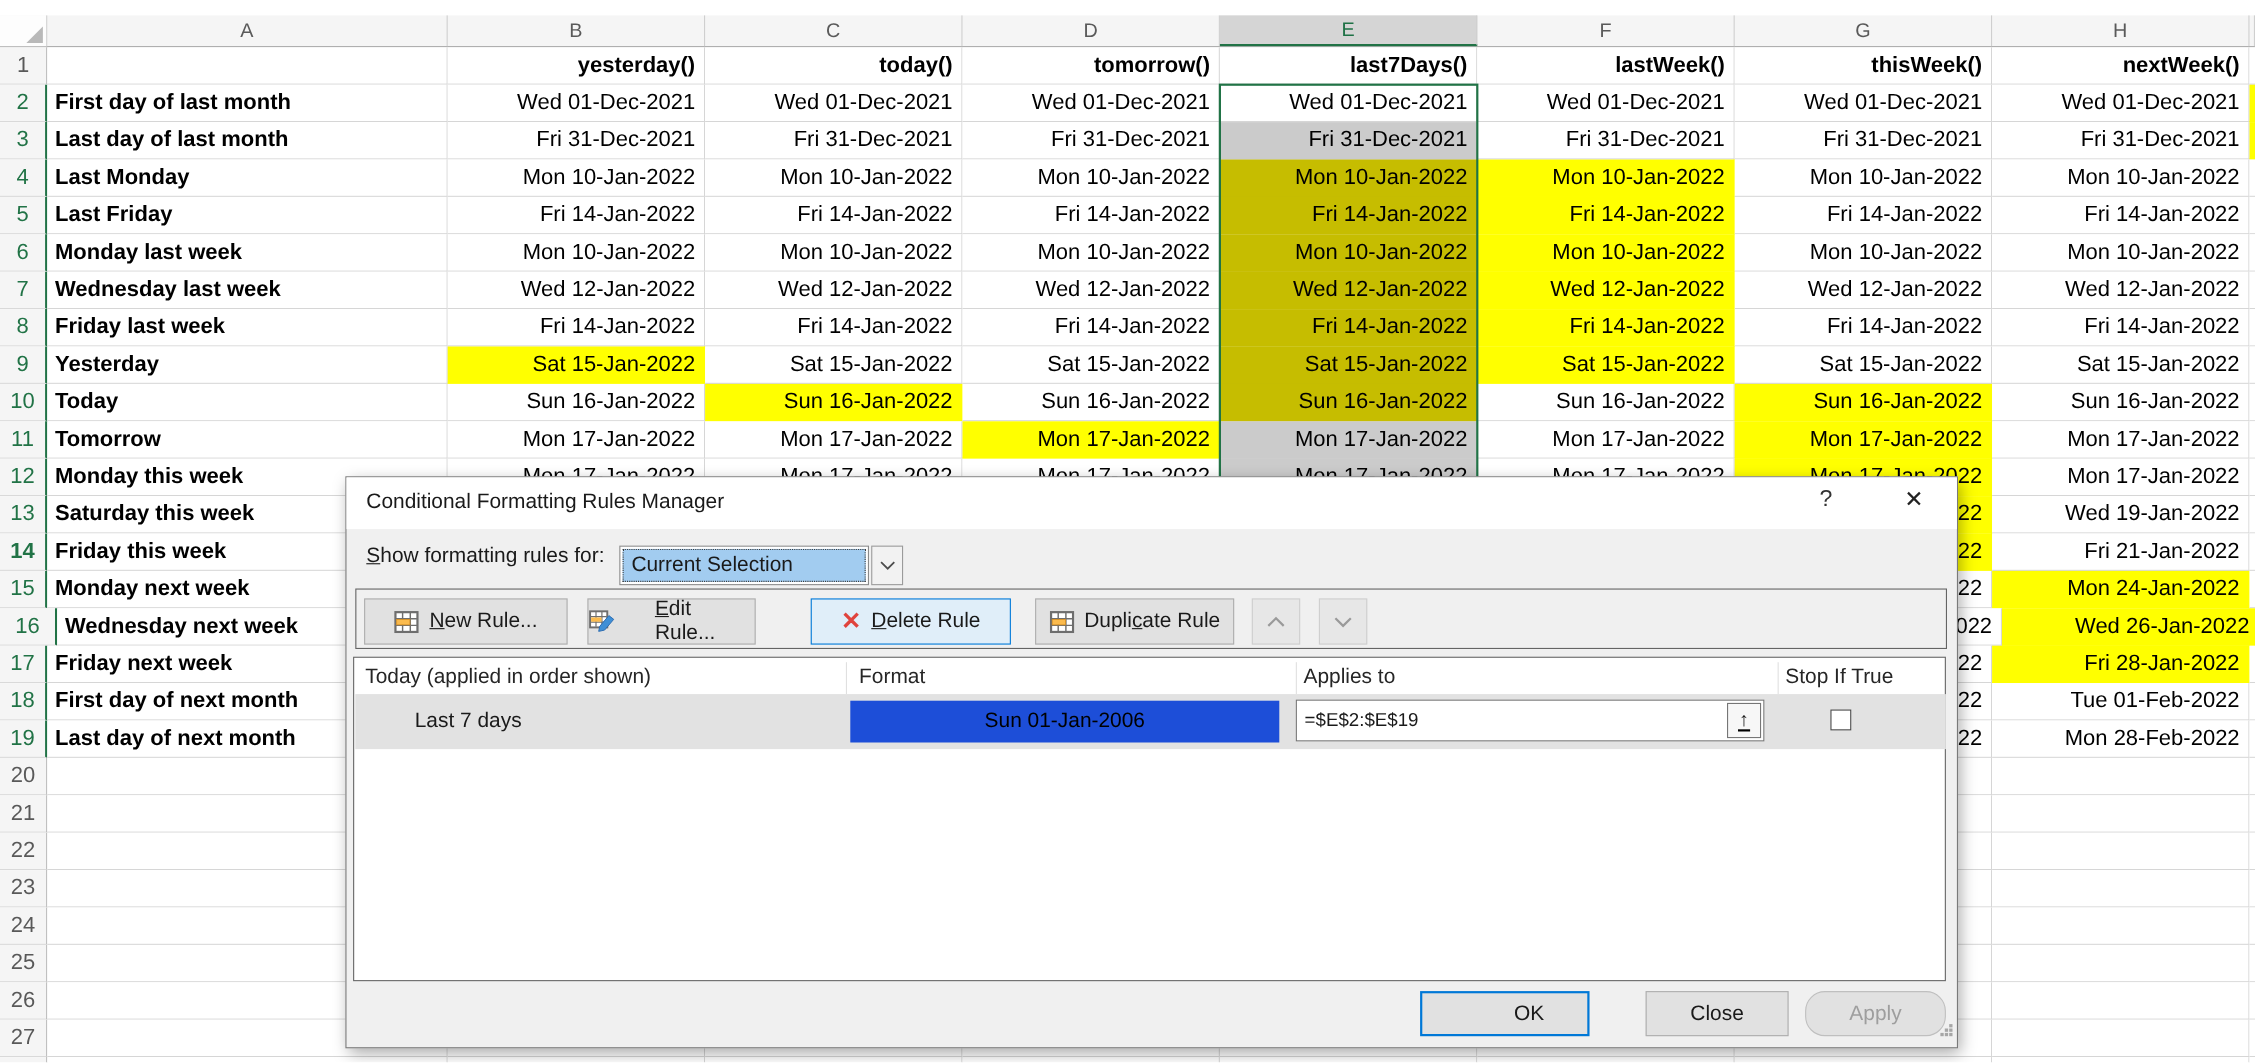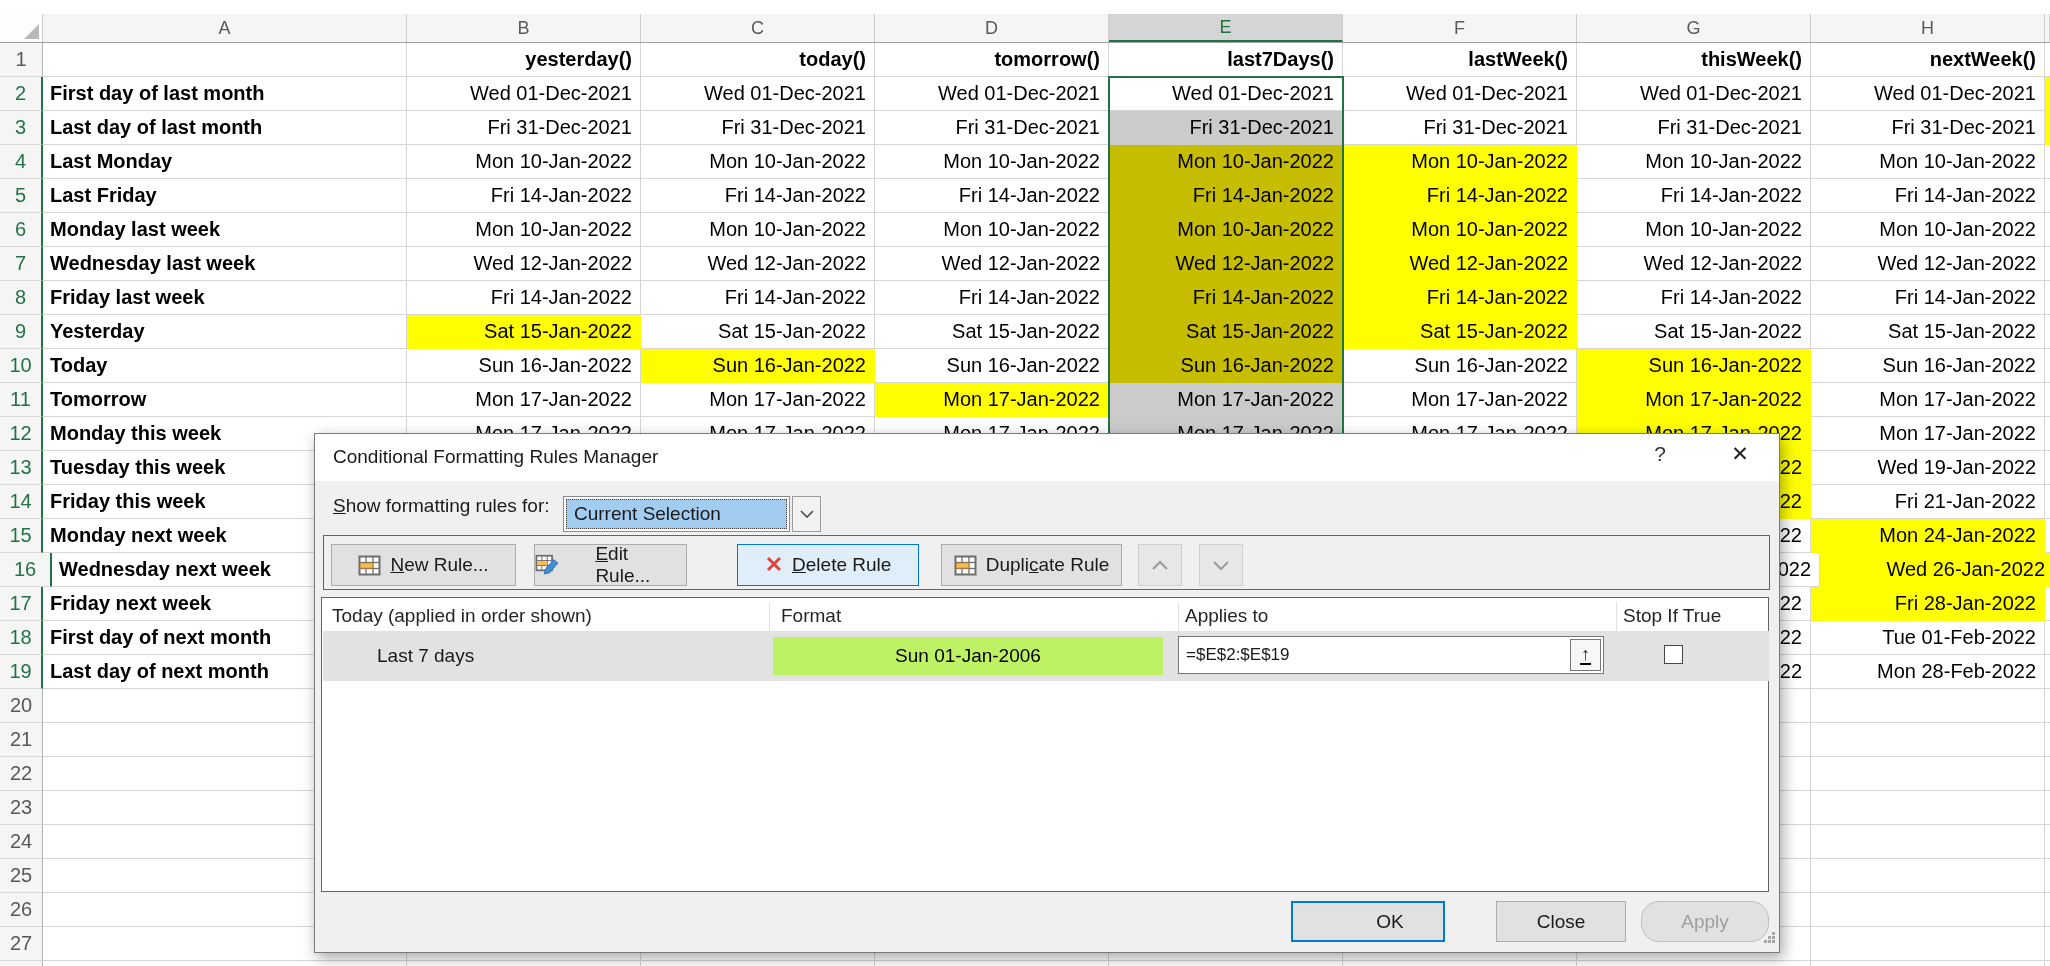--- a/index.html
+++ b/index.html
@@ -55,21 +55,21 @@
   .tbtn { position:absolute; top:110px; height:42px; background:#e1e1e1; border:1px solid #adadad;
           display:flex; align-items:center; justify-content:center; gap:9px; font-size:19px; }
   .tbtn.focused { background:#e0eef9; border:1px solid #0078d7; }
   .tbtn.arrow { background:#e7e7e7; border:1px solid #cfcfcf; }
   .listbox { position:absolute; left:6px; top:163px; width:1448px; height:295px;
              background:#fff; border:1px solid #646464; }
   .lh { position:absolute; top:7px; font-size:19px; color:#262626; white-space:nowrap; }
   .lsep { position:absolute; top:4px; height:29px; width:1px; background:#e0e0e0; }
   .rulerow { position:absolute; left:1px; top:33px; width:1446px; height:50px; background:#e2e2e2; }
   .rulename { position:absolute; left:54px; top:0; height:50px; display:flex; align-items:center; }
-  .swatch { position:absolute; left:450px; top:6px; width:390px; height:38px; background:#bef264;
+  .swatch { position:absolute; left:450px; top:6px; width:390px; height:38px; background:#1d4ed8;
             display:flex; align-items:center; justify-content:center; font-size:19px; color:#000; }
   .applies { position:absolute; left:855px; top:5px; width:426px; height:38px; background:#fff;
              border:1px solid #767676; display:flex; align-items:center; padding-left:7px;
              font-size:17px; }
   .refedit { position:absolute; right:2px; top:2px; bottom:2px; width:31px; background:#f7f7f7;
              border:1px solid #767676; display:flex; align-items:center; justify-content:center;
              font-size:18px; font-weight:bold; }
   .refedit .ar { border-bottom:2px solid #000; line-height:18px; padding:0 1px; }
   .chk { position:absolute; left:1341px; top:14px; width:19px; height:19px; background:#fff;
          border:1px solid #474747; }
@@ -238,32 +238,32 @@
         <div class="cell r" style="width: 234px;">Mon 17-Jan-2022</div>
         <div class="cell r" style="width: 234px;">Mon 17-Jan-2022</div>
         <div class="cell r hl-grey" style="width: 234px;">Mon 17-Jan-2022</div>
         <div class="cell r" style="width: 234px;">Mon 17-Jan-2022</div>
         <div class="cell r hl-yellow" style="width: 234px;">Mon 17-Jan-2022</div>
         <div class="cell r" style="width: 234px;">Mon 17-Jan-2022</div>
         <div class="cell" style="width: 5px;"></div>
       </div>
       <div class="grid-row">
         <div class="rowhead sel" style="width: 43px;">13</div>
-        <div class="cell b" style="width: 364px;">Tuesday this week</div>
+        <div class="cell b" style="width: 364px;">Saturday this week</div>
         <div class="cell r" style="width: 234px;">Wed 19-Jan-2022</div>
         <div class="cell r" style="width: 234px;">Wed 19-Jan-2022</div>
         <div class="cell r" style="width: 234px;">Wed 19-Jan-2022</div>
         <div class="cell r hl-grey" style="width: 234px;">Wed 19-Jan-2022</div>
         <div class="cell r" style="width: 234px;">Wed 19-Jan-2022</div>
         <div class="cell r hl-yellow" style="width: 234px;">Wed 19-Jan-2022</div>
         <div class="cell r" style="width: 234px;">Wed 19-Jan-2022</div>
         <div class="cell" style="width: 5px;"></div>
       </div>
       <div class="grid-row">
-        <div class="rowhead sel" style="width: 43px;">14</div>
+        <div class="rowhead sel" style="width: 43px; font-weight: bold;">14</div>
         <div class="cell b" style="width: 364px;">Friday this week</div>
         <div class="cell r" style="width: 234px;">Fri 21-Jan-2022</div>
         <div class="cell r" style="width: 234px;">Fri 21-Jan-2022</div>
         <div class="cell r" style="width: 234px;">Fri 21-Jan-2022</div>
         <div class="cell r hl-grey" style="width: 234px;">Fri 21-Jan-2022</div>
         <div class="cell r" style="width: 234px;">Fri 21-Jan-2022</div>
         <div class="cell r hl-yellow" style="width: 234px;">Fri 21-Jan-2022</div>
         <div class="cell r" style="width: 234px;">Fri 21-Jan-2022</div>
         <div class="cell" style="width: 5px;"></div>
       </div>

